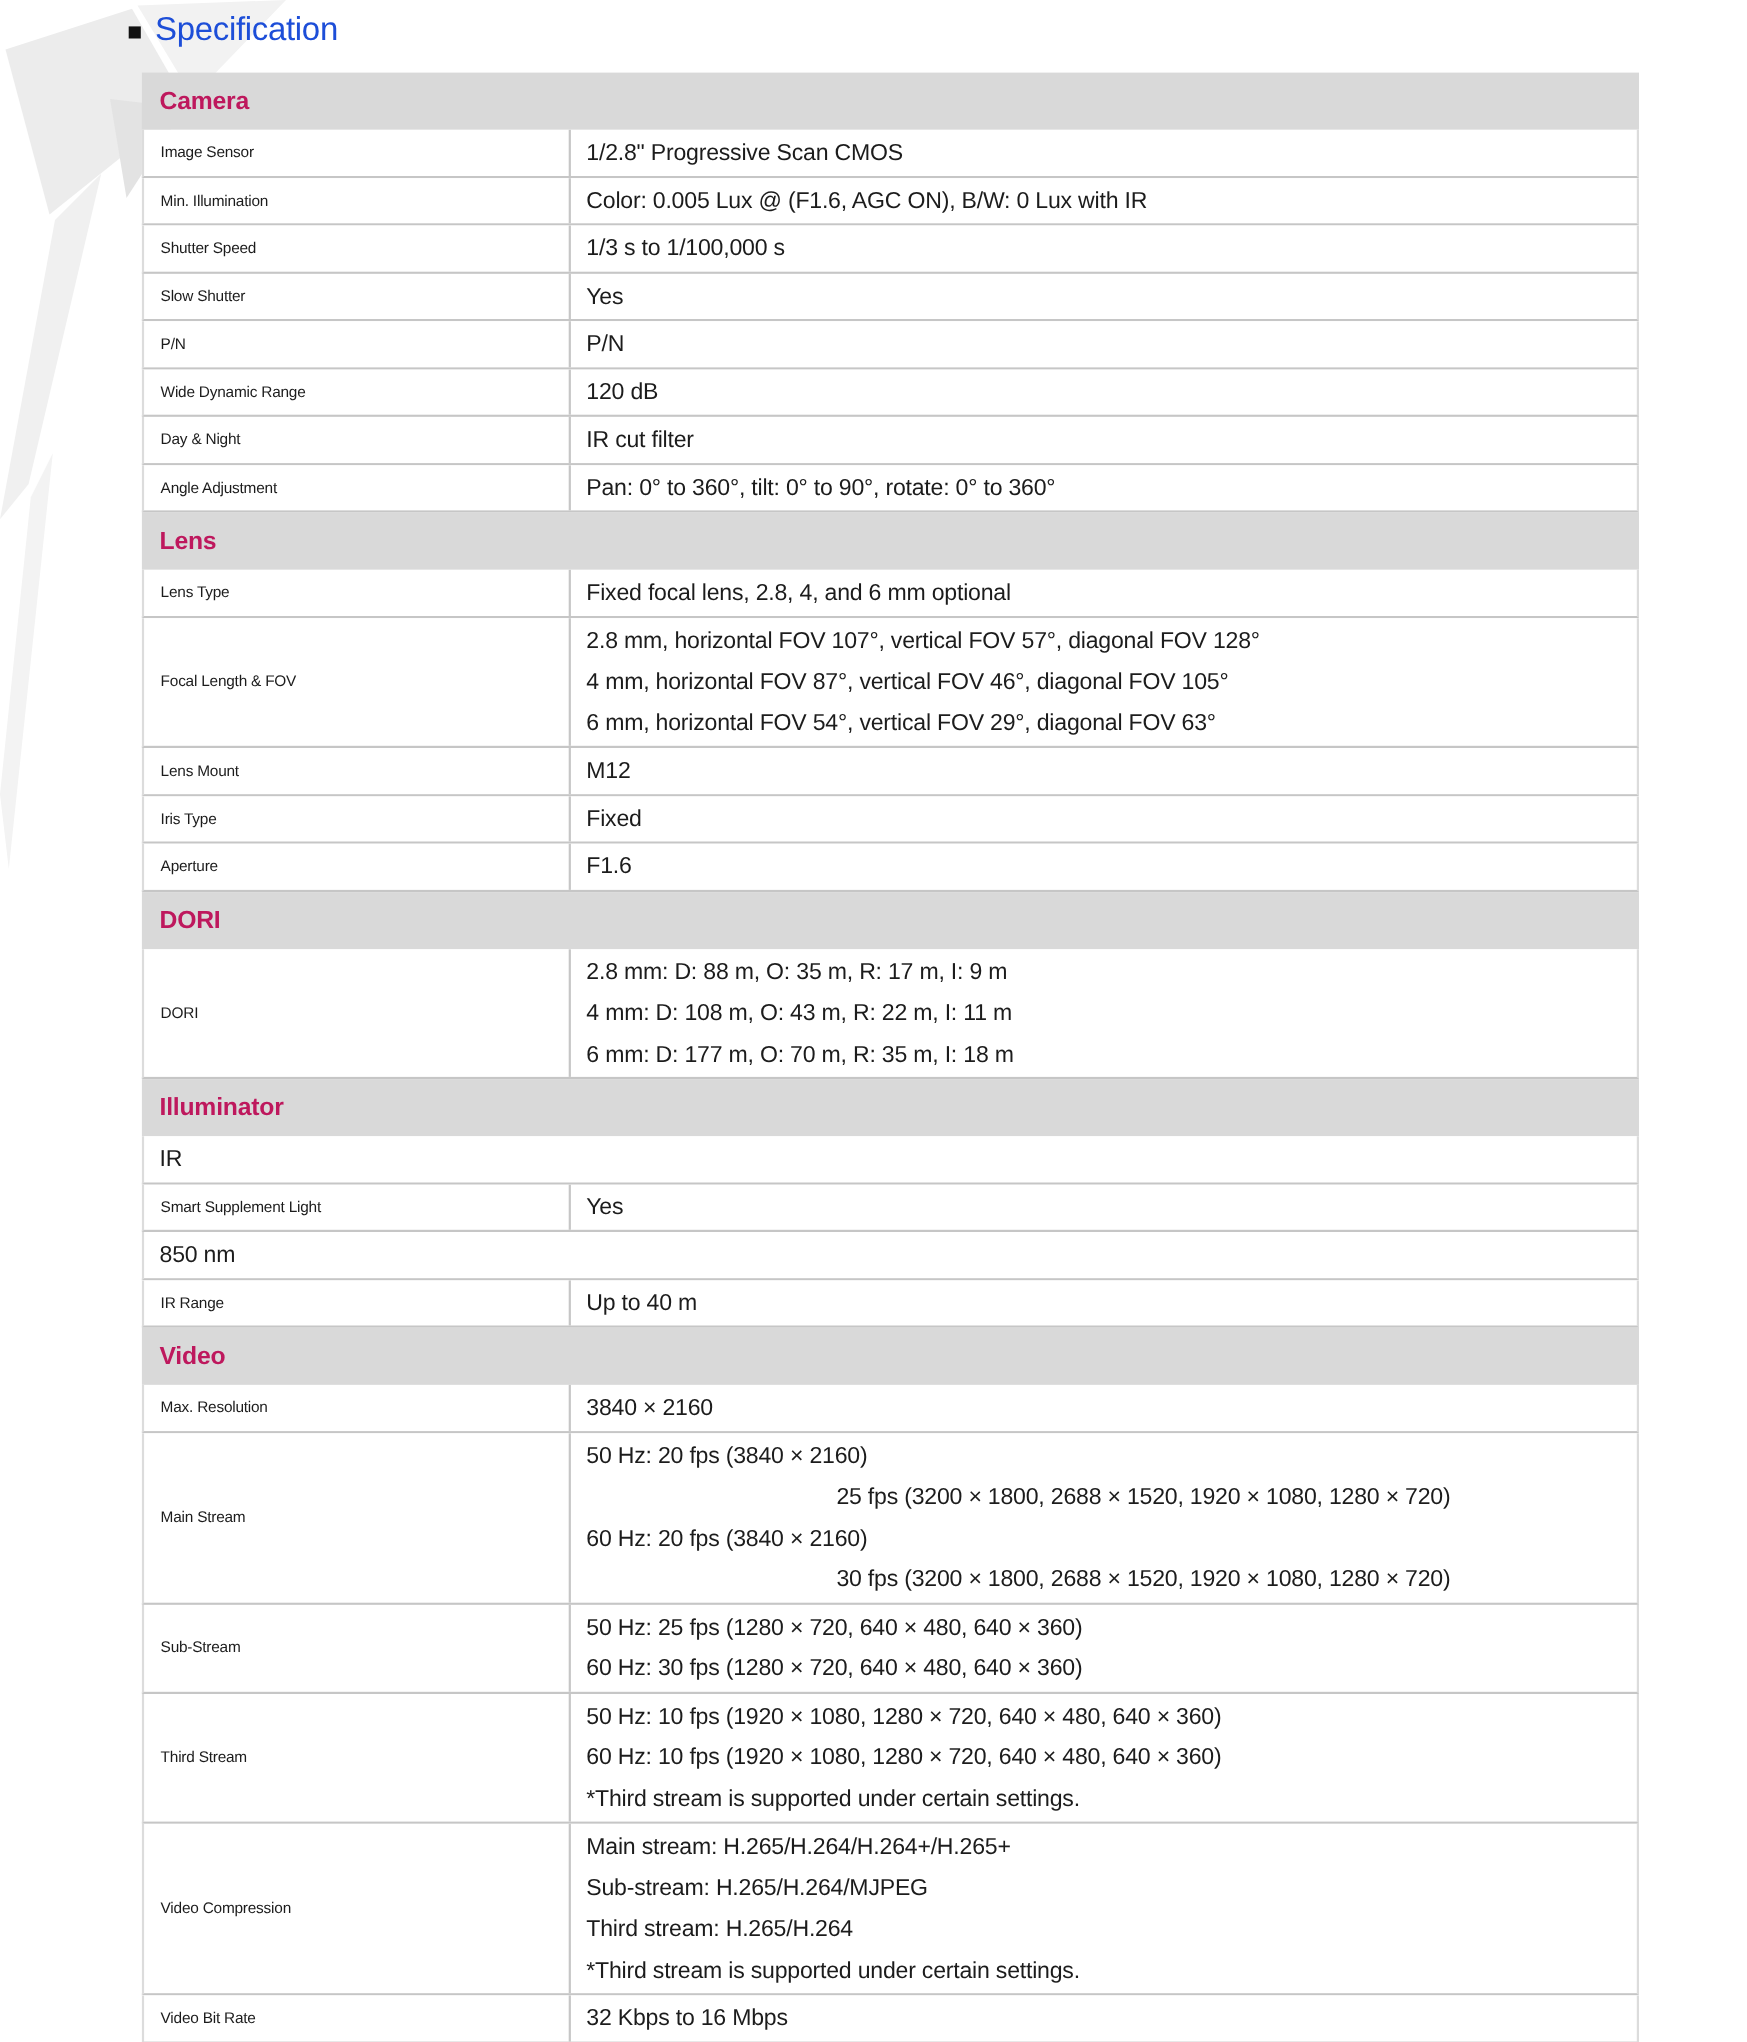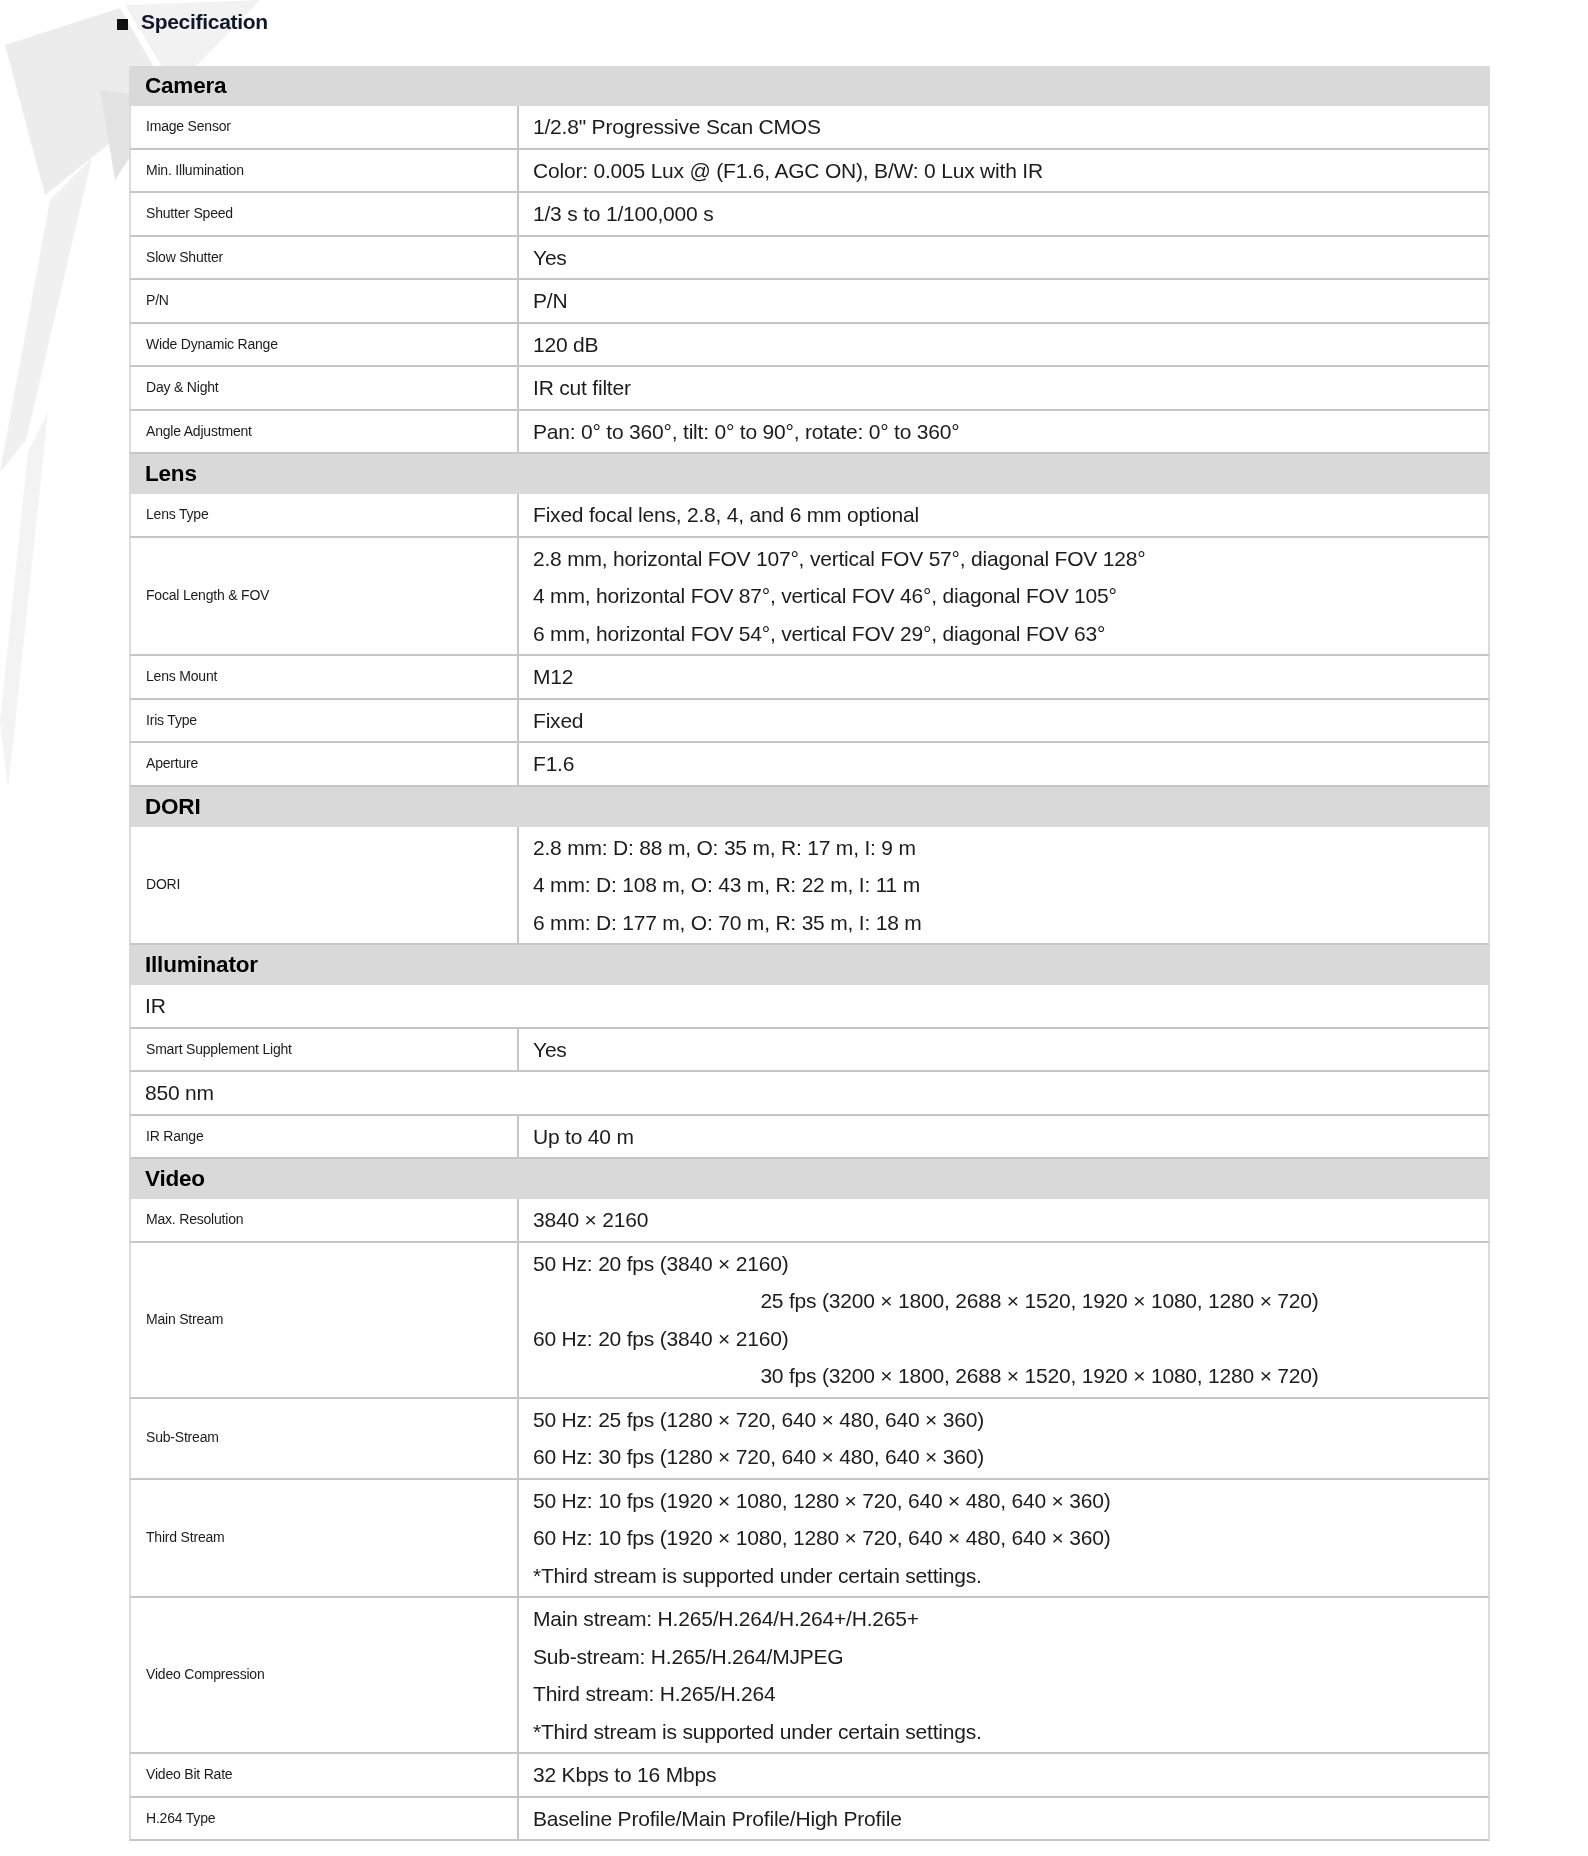--- a/index.html
+++ b/index.html
@@ -8,24 +8,24 @@
     --text:#1c1c1c;
     --lh:37.5px;
   }
   *{box-sizing:border-box;margin:0;padding:0;}
   html,body{width:1588px;height:1856px;overflow:hidden;background:#ffffff;
     font-family:"Liberation Sans",sans-serif;color:var(--text);}
   .watermark{position:absolute;left:0;top:0;pointer-events:none;}
   .page-title{position:absolute;left:117px;top:10px;display:flex;align-items:center;}
   .bullet-square{display:inline-block;width:11px;height:11px;background:#111;
     margin-right:13px;margin-top:4px;}
-  .page-title h1{font-size:21px;font-weight:bold;color:#0f172a;letter-spacing:-0.3px;}
+  .page-title h1{font-size:30px;font-weight:normal;color:#1d4ed8;letter-spacing:-0.3px;}
   .spec-table{position:absolute;left:129px;top:66px;width:1361px;}
-  .section-header{background:var(--header-bg);height:40px;display:flex;align-items:center;
-    padding-left:16px;font-weight:bold;font-size:22.5px;color:#000000;letter-spacing:-0.2px;}
+  .section-header{background:var(--header-bg);height:52px;display:flex;align-items:center;
+    padding-left:16px;font-weight:bold;font-size:22.5px;color:#be185d;letter-spacing:-0.2px;}
   .spec-row{display:flex;border-bottom:2px solid var(--row-border);
     border-left:2px solid #dcdcdc;border-right:2px solid #dcdcdc;background:#fff;}
   .label-cell{flex:0 0 388px;width:388px;padding:2px 8px 2px 15px;
     display:flex;align-items:center;border-right:2px solid var(--row-border);
     font-size:14px;letter-spacing:-0.2px;line-height:var(--lh);}
   .value-cell{flex:1 1 auto;padding:2px 8px 2px 14px;display:flex;
     flex-direction:column;justify-content:center;}
   .value-line{font-size:21px;letter-spacing:-0.2px;line-height:var(--lh);
     white-space:nowrap;}
   .value-line.indent{padding-left:66px;text-align:center;}

